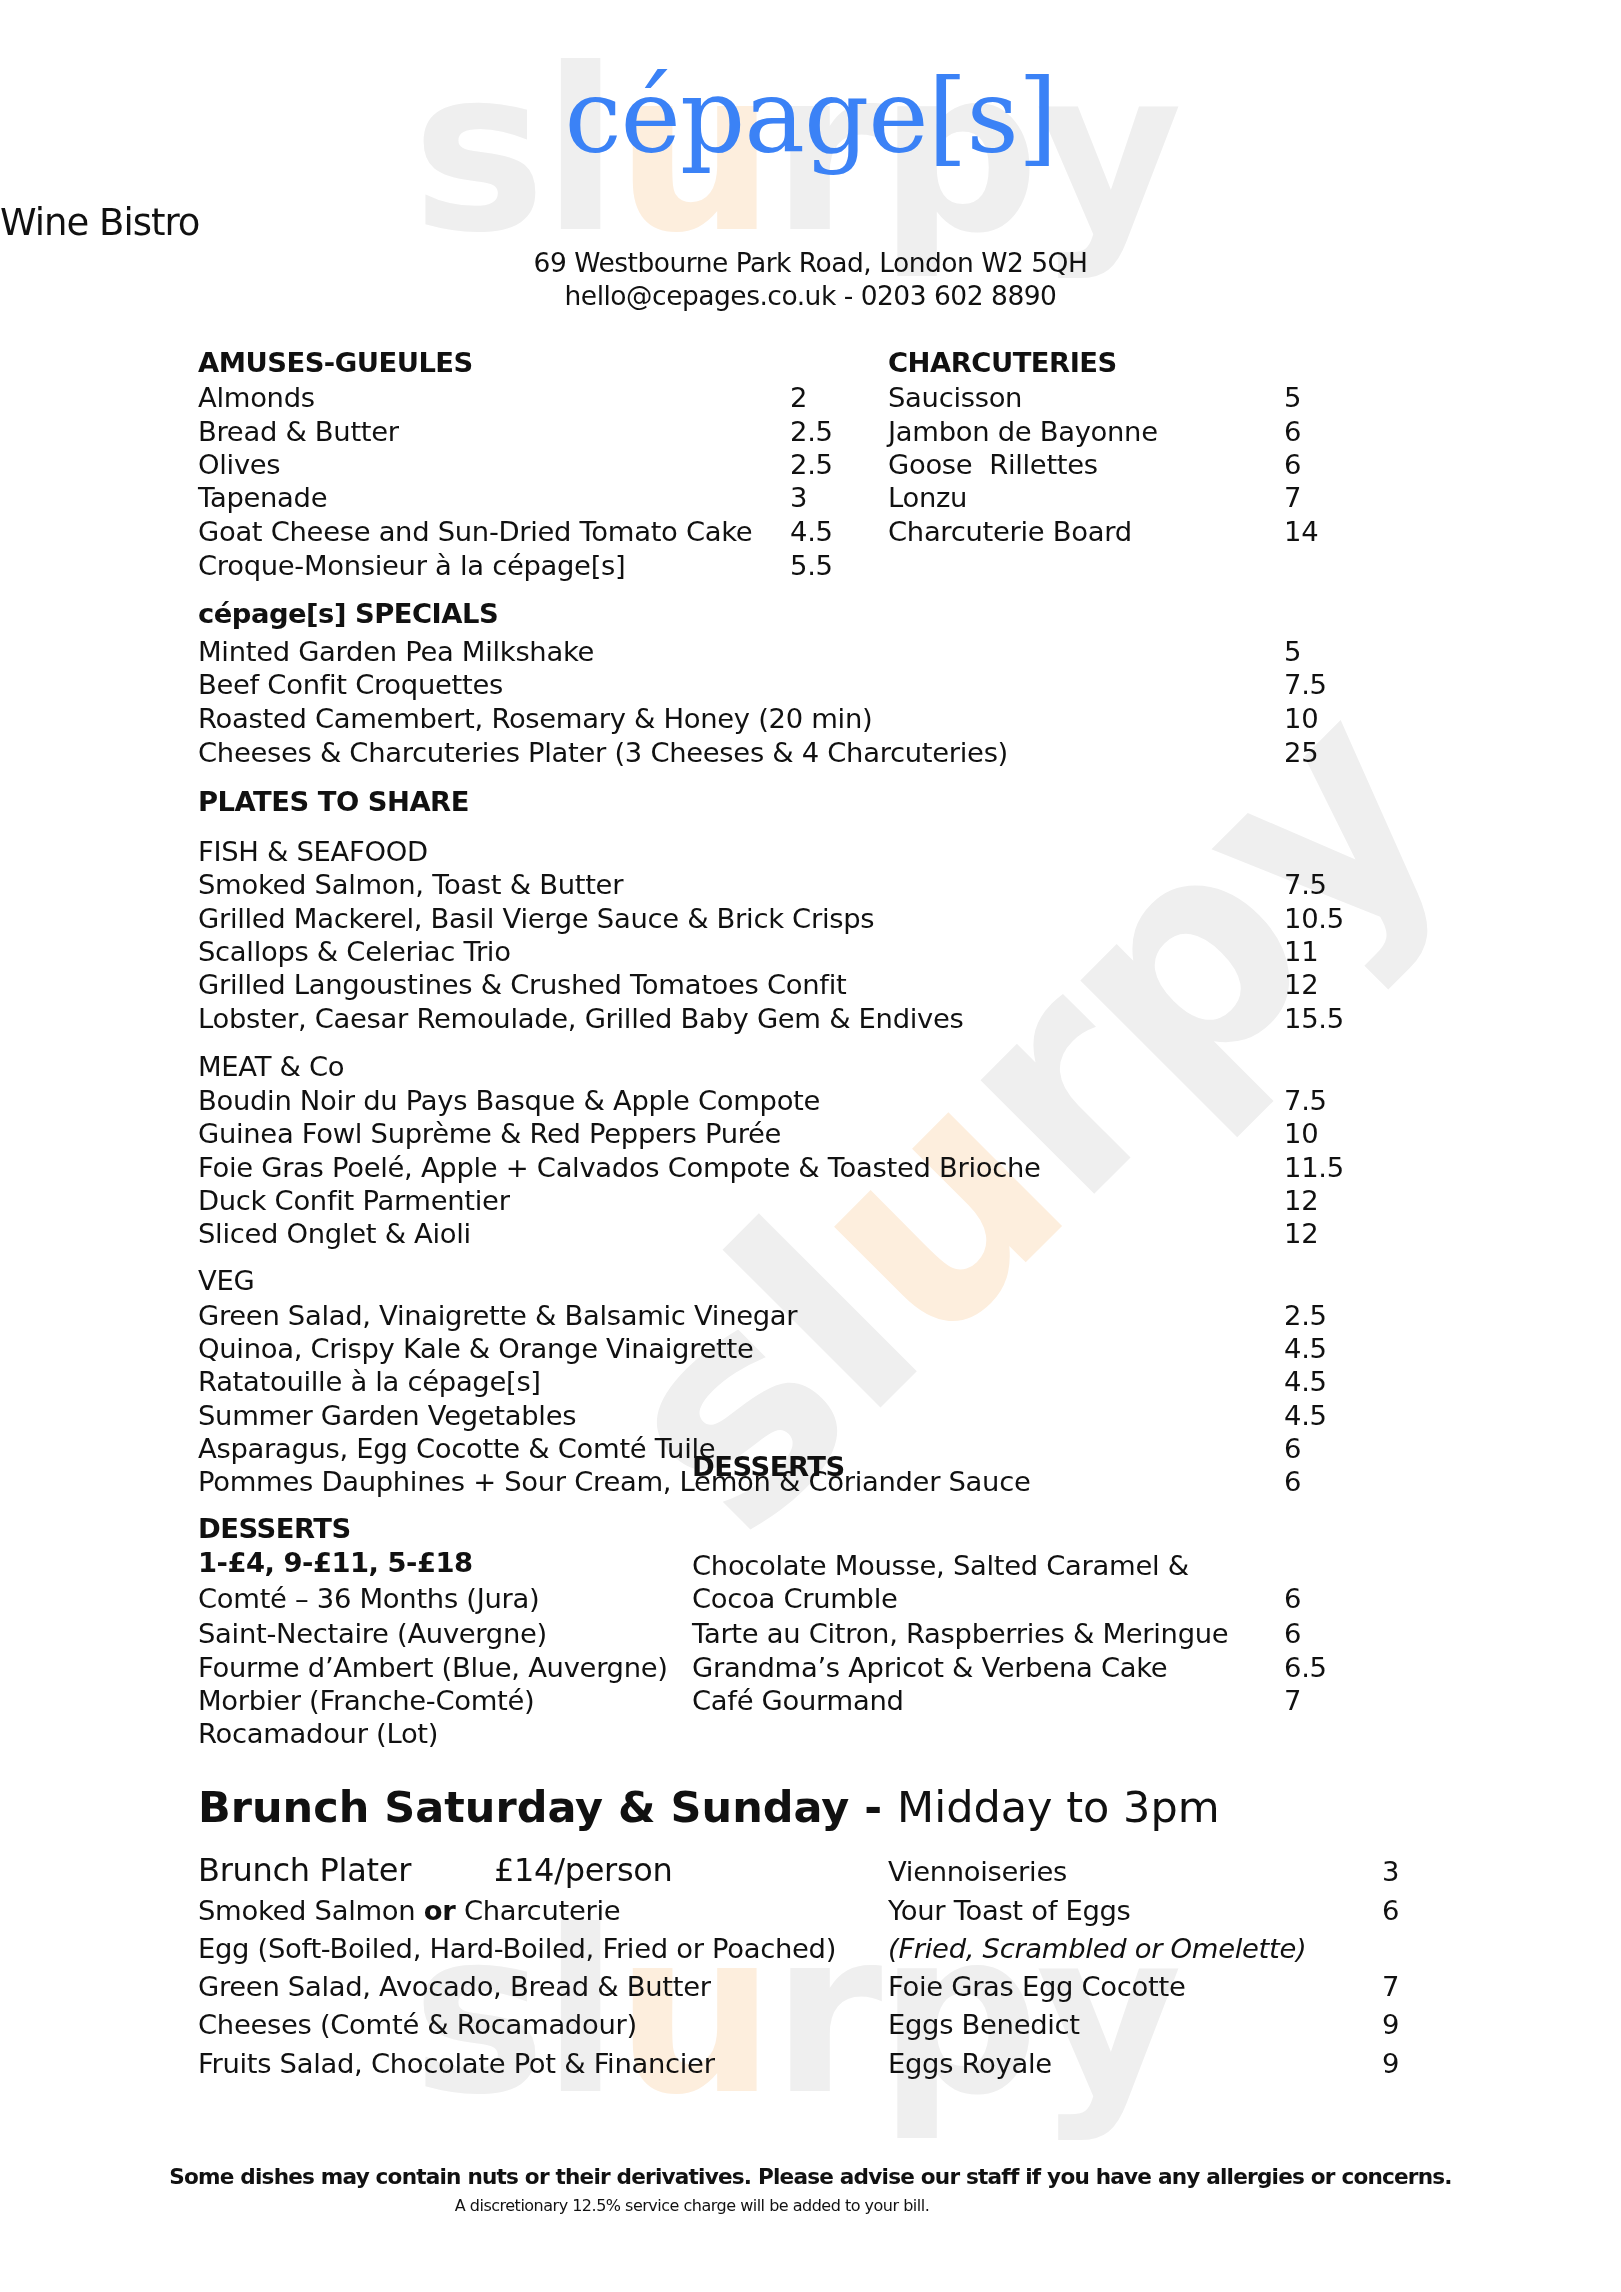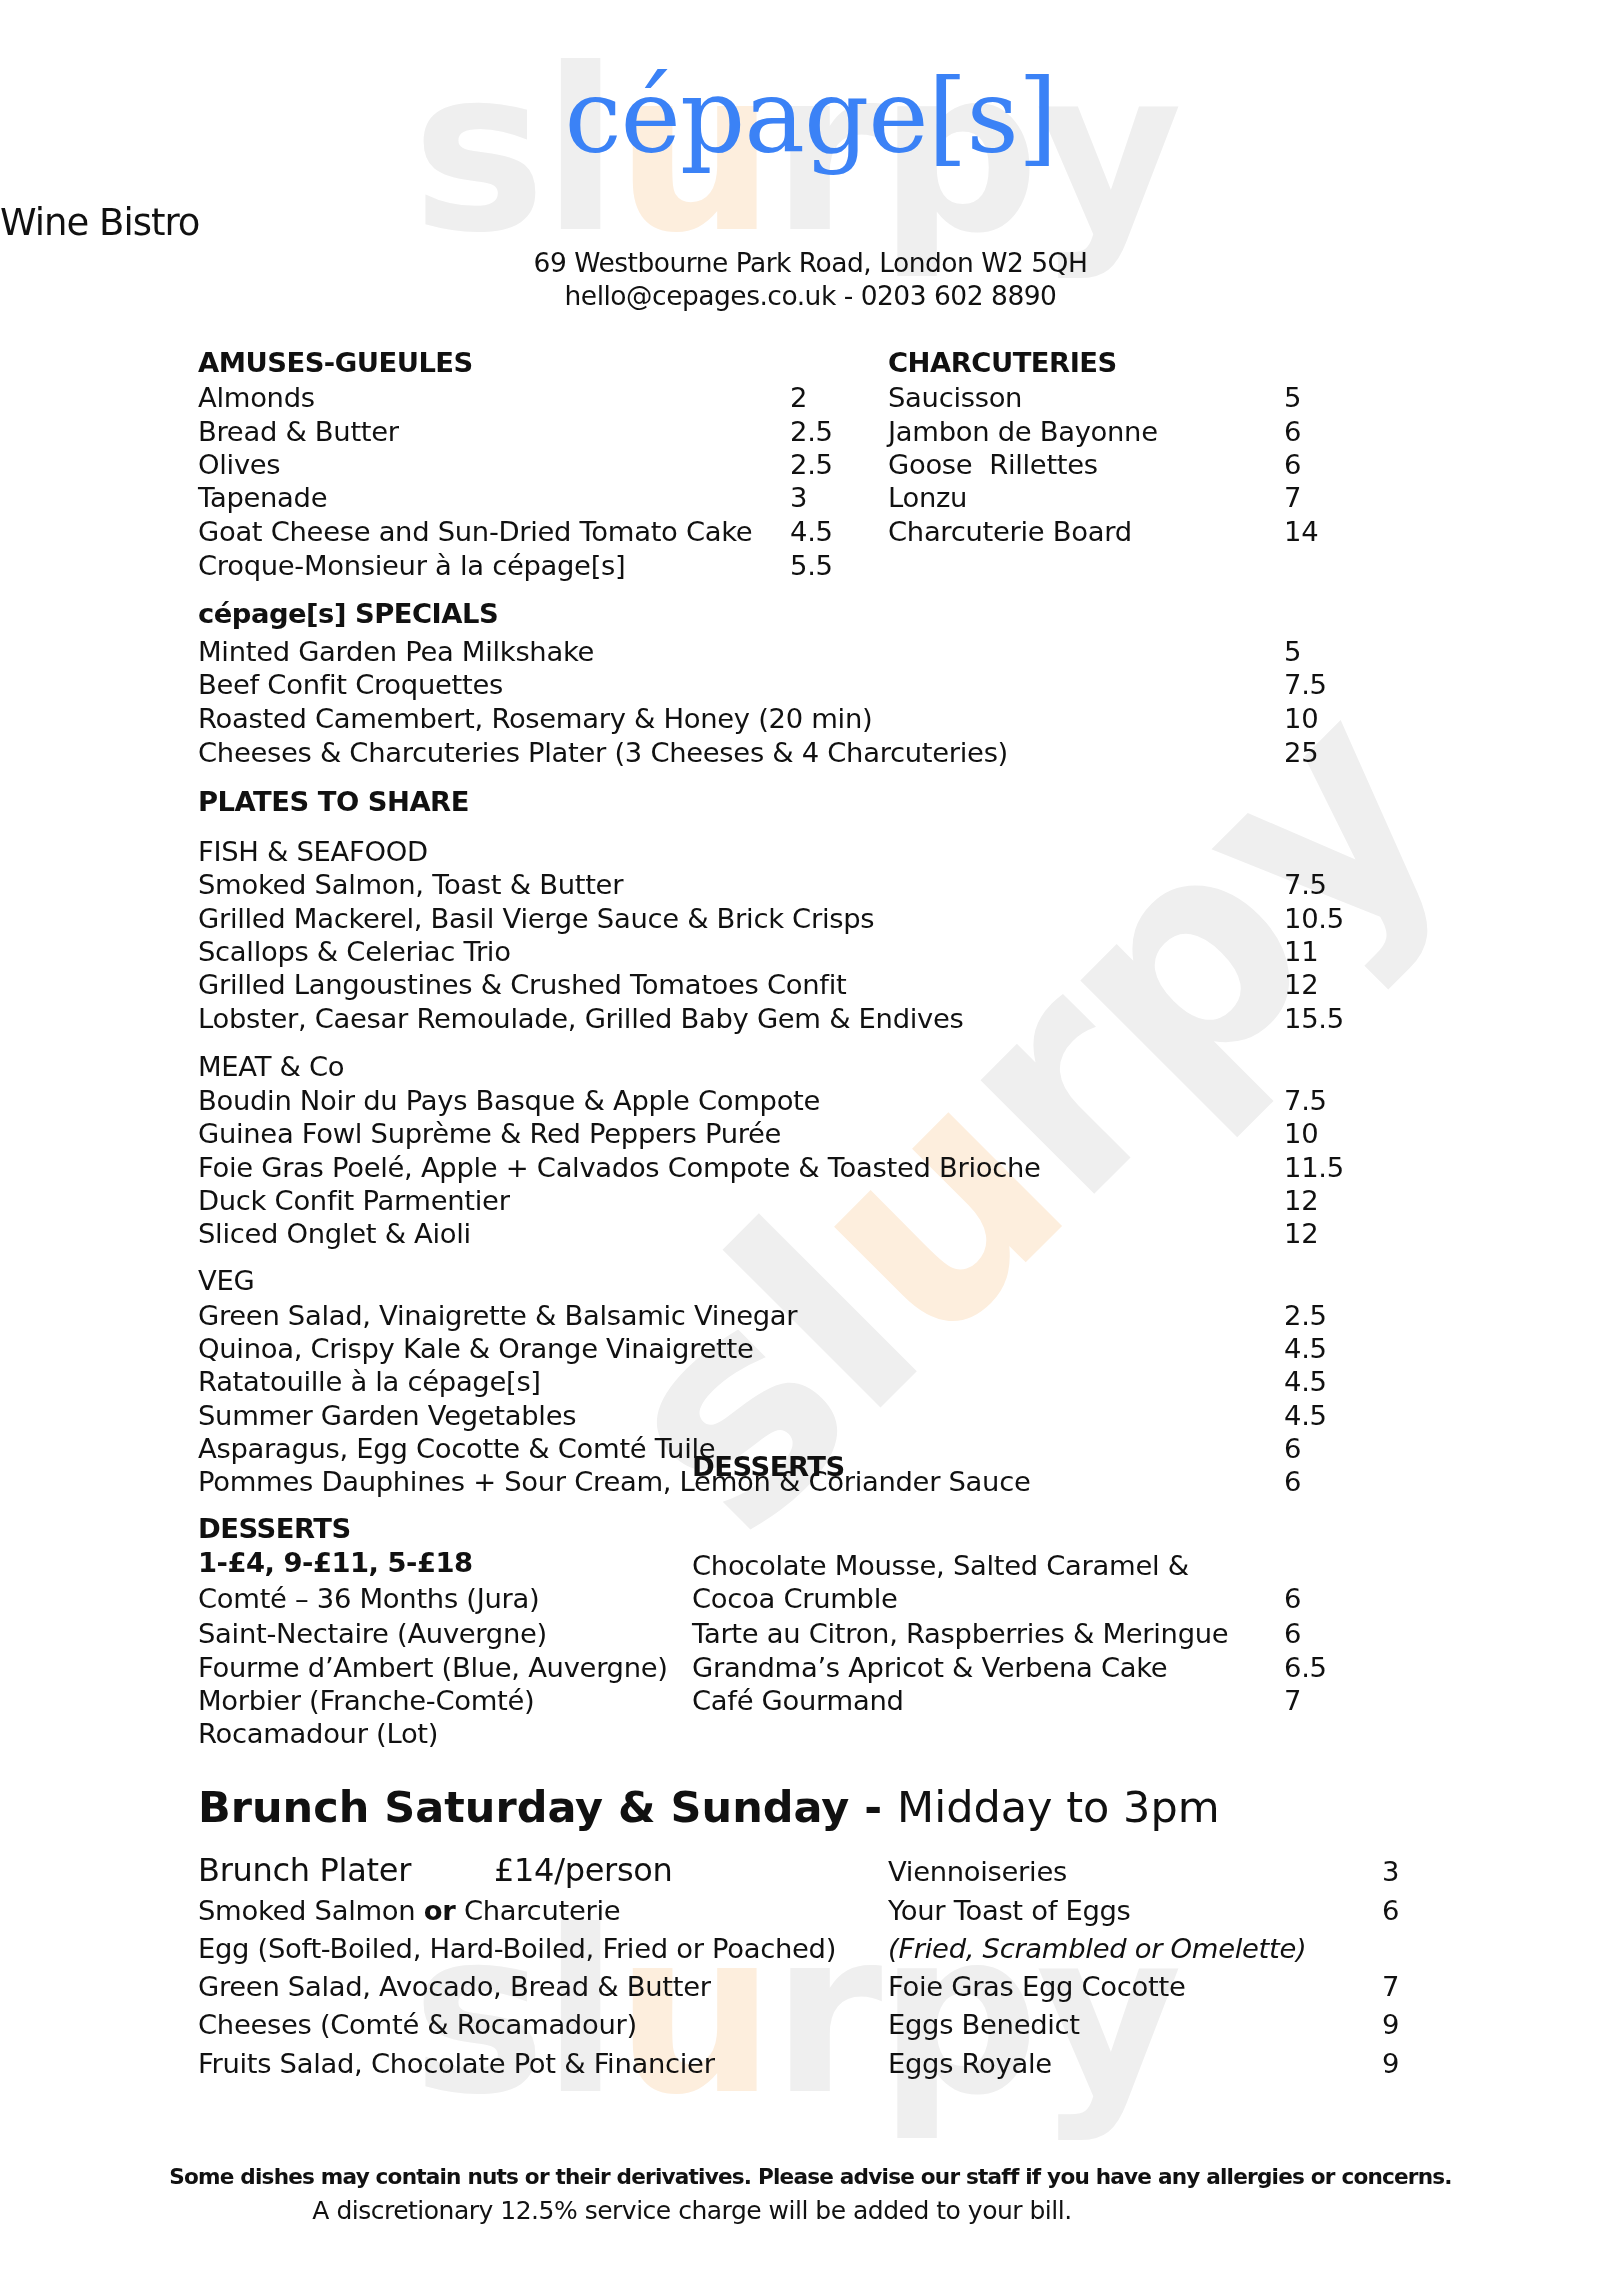--- a/index.html
+++ b/index.html
@@ -19,21 +19,21 @@
   .contact { position:absolute; top:280px; width:100%; text-align:center; font-size:26.5px; letter-spacing:-0.5px; }
 
   .sec-h { position:absolute; font-weight:bold; font-size:27.4px; letter-spacing:-0.5px; }
   .row { position:absolute; font-size:27.4px; height:33px; line-height:33px; white-space:nowrap; letter-spacing:-0.3px; }
   .row .n { position:absolute; left:0; }
   .row .p { position:absolute; }
   .sub-h { position:absolute; font-size:27.4px; letter-spacing:-0.3px; }
   .brunch-h { position:absolute; left:198px; top:1782px; font-size:43px; white-space:nowrap; }
   .brunch-h b { font-weight:bold;text-align:center; }
   .footer1 { position:absolute; top:2164px; width:1621px; text-align:center; font-weight:bold; font-size:21.6px; letter-spacing:-0.8px; }
-  .footer2 { position:absolute; top:2196px; width:1384px; text-align:center; font-size:25px; letter-spacing:-0.5px; }
+  .footer2 { position:absolute; top:2196px; width:1384px; text-align:center; font-size:16px; letter-spacing:-0.5px; }
   .ital { font-style:italic; }
 </style>
 </head>
 <body>
 
 <div class="wm wm1"><span>sl</span><span class="u">u</span><span>rpy</span></div>
 <div class="wm wm2"><span>sl</span><span class="u">u</span><span>rpy</span></div>
 <div class="wm wm3"><span>sl</span><span class="u">u</span><span>rpy</span></div>
 
 <div class="content">

